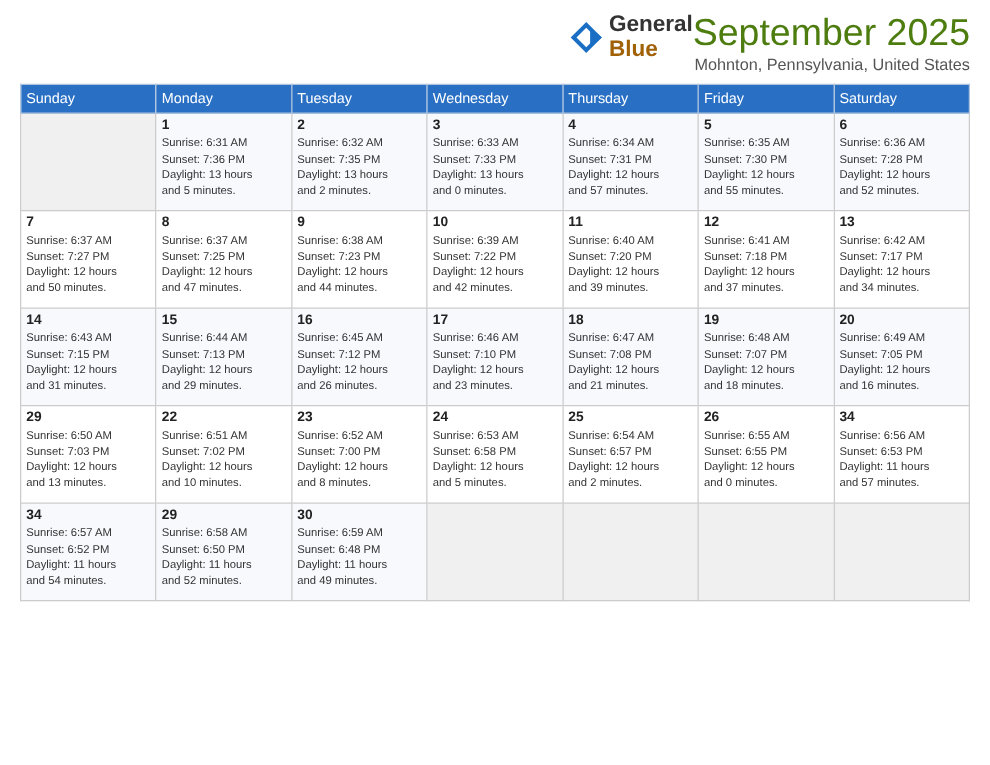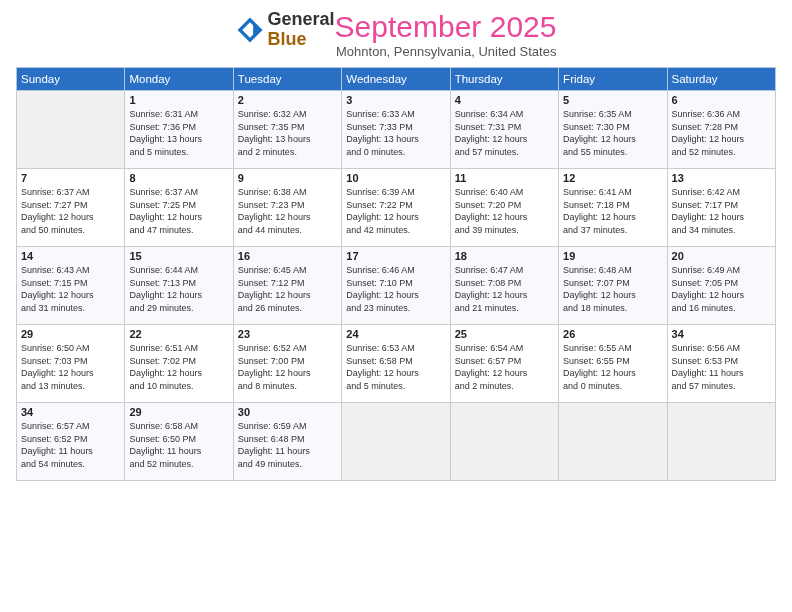--- a/index.html
+++ b/index.html
@@ -11,21 +11,21 @@
       overflow: hidden;
     }
     .page {
       width: 792px;
       height: 612px;
       background: #fff;
       padding: 10px 16px 10px 16px;
     }
     .header {
       display: flex;
-      justify-content: center;
+      justify-content: flex-end;
       align-items: flex-start;
       margin-bottom: 8px;
     }
     .logo {
       display: flex;
       align-items: center;
       gap: 4px;
     }
     .logo-text {
       font-size: 18px;
@@ -36,21 +36,21 @@
     .logo-blue { color: #a16207; }
     .logo-icon {
       width: 28px;
       height: 28px;
     }
     .title-block {
       text-align: right;
     }
     .month-title {
       font-size: 30px;
-      color: #ec4899;
+      color: #4d7c0f;
       font-weight: normal;
     }
     .subtitle {
       font-size: 13px;
       color: #555;
     }
     table {
       width: 100%;
       border-collapse: collapse;
       table-layout: fixed;

